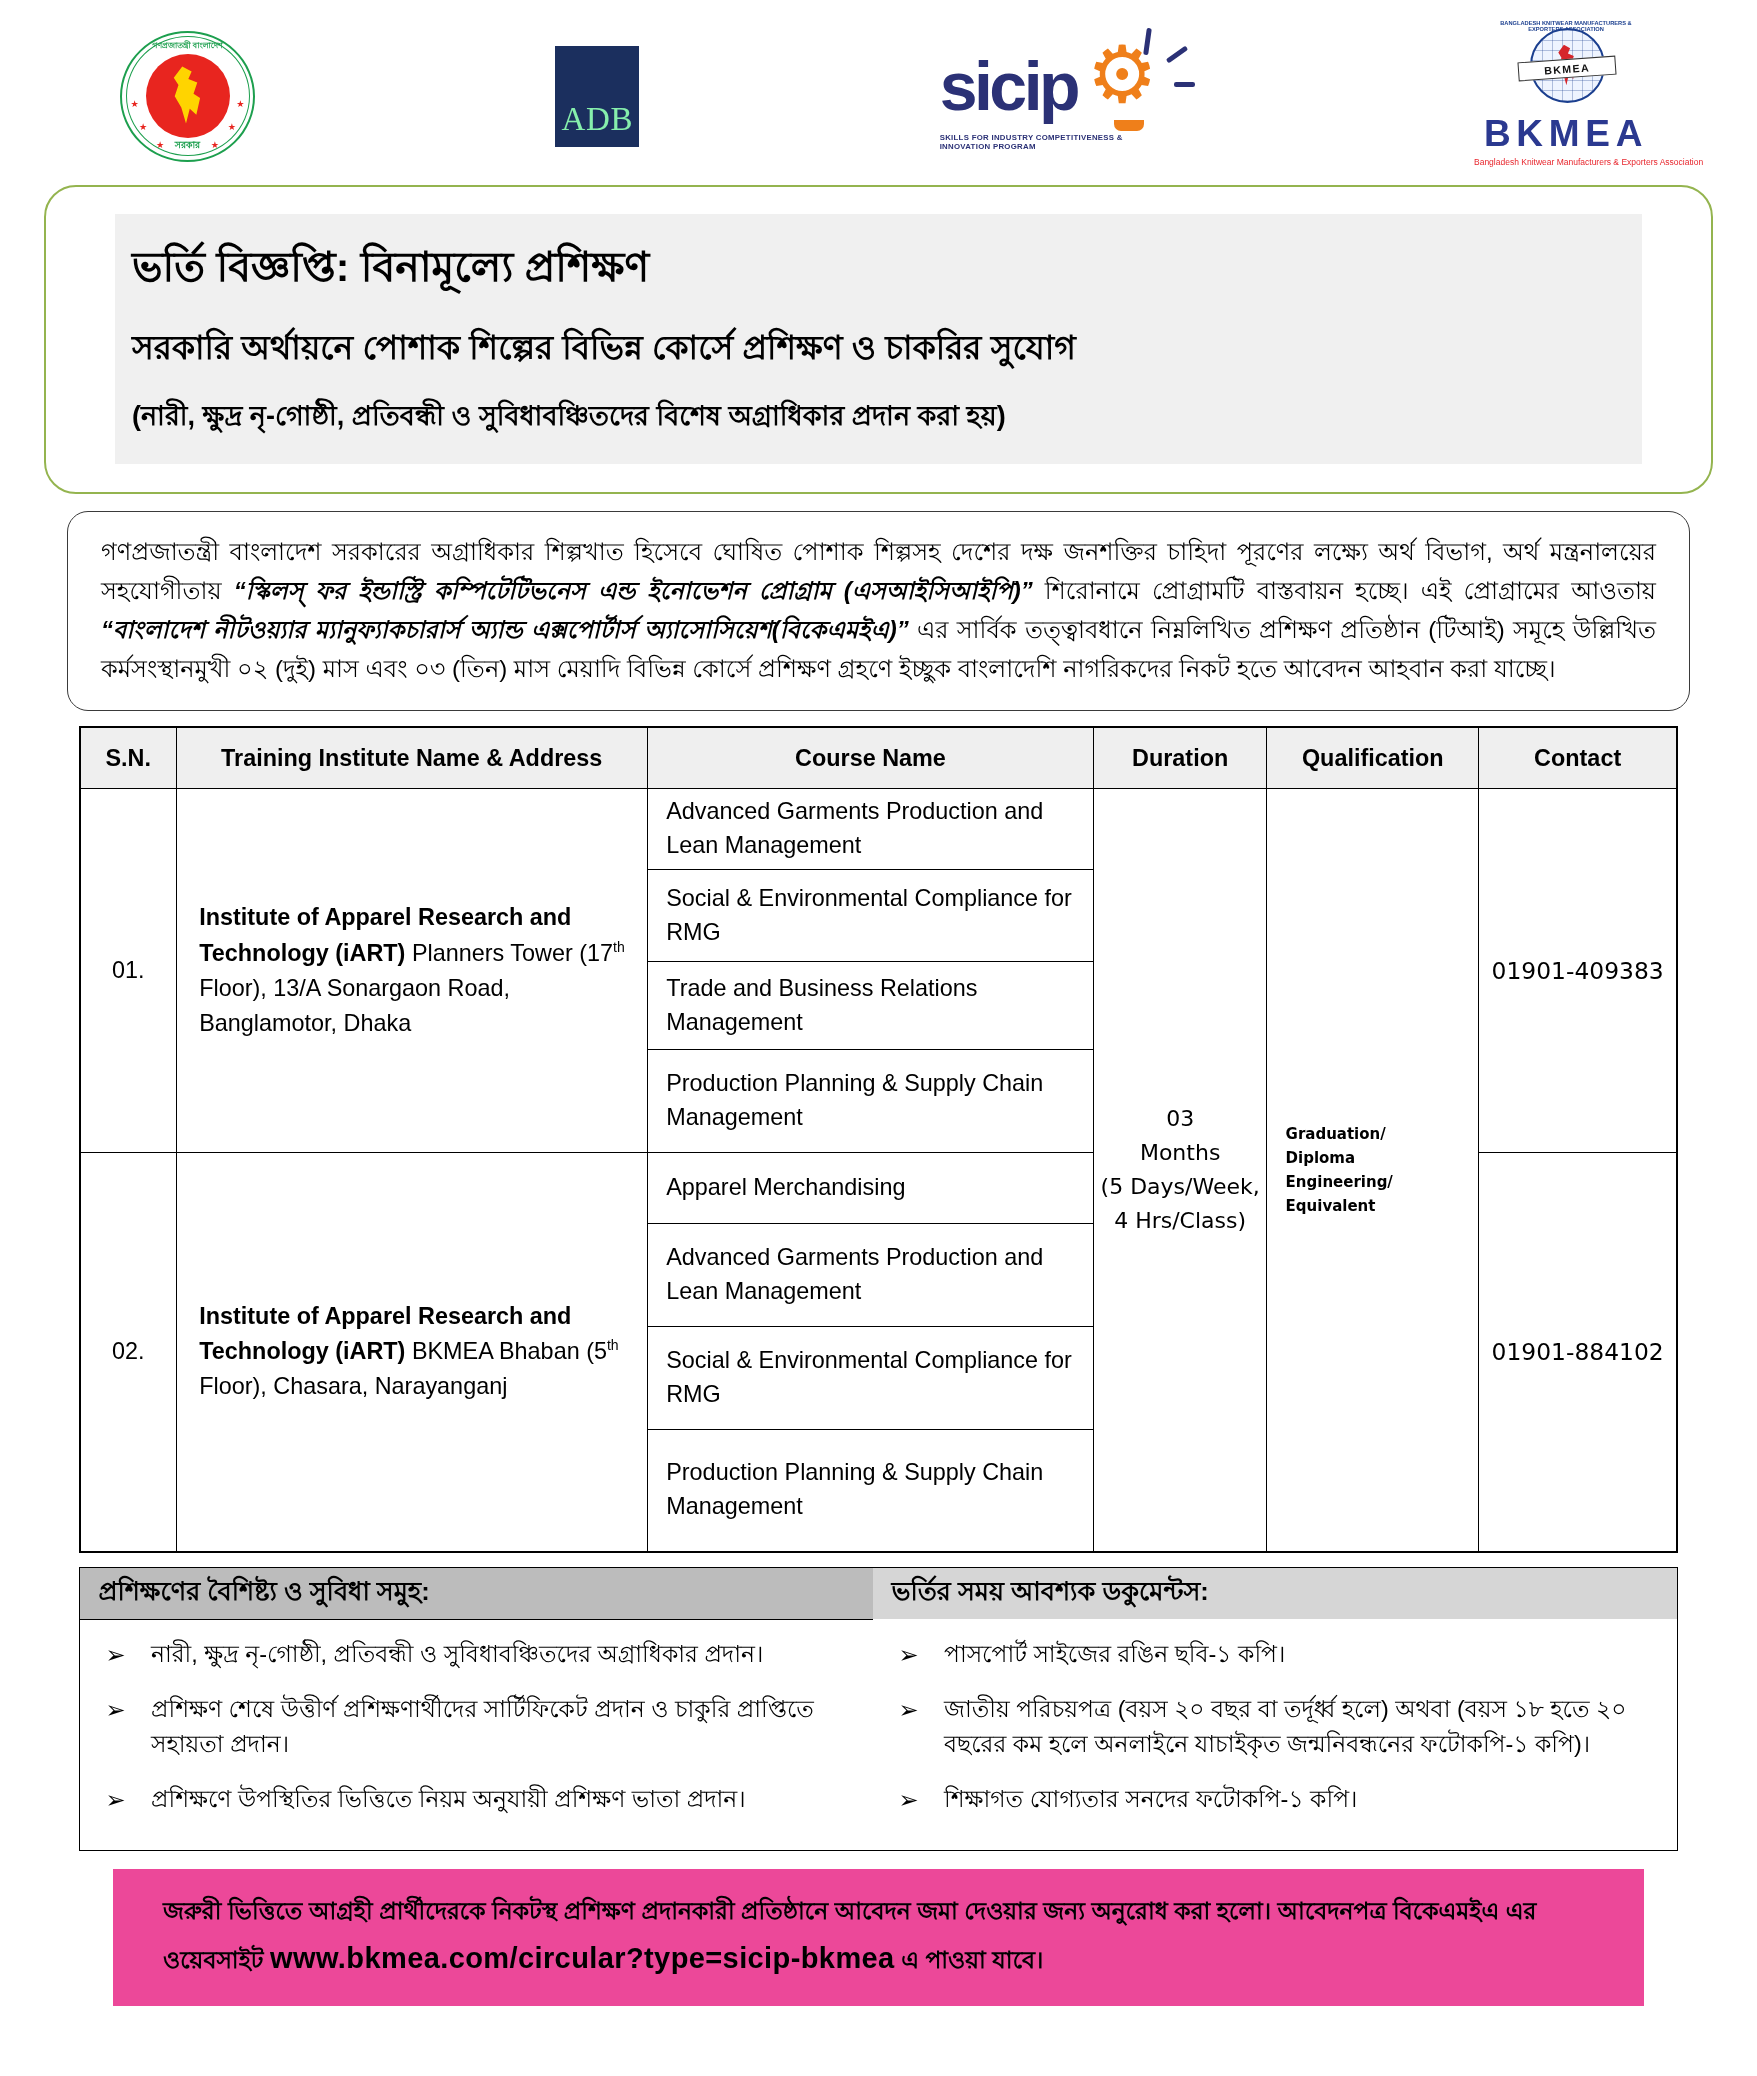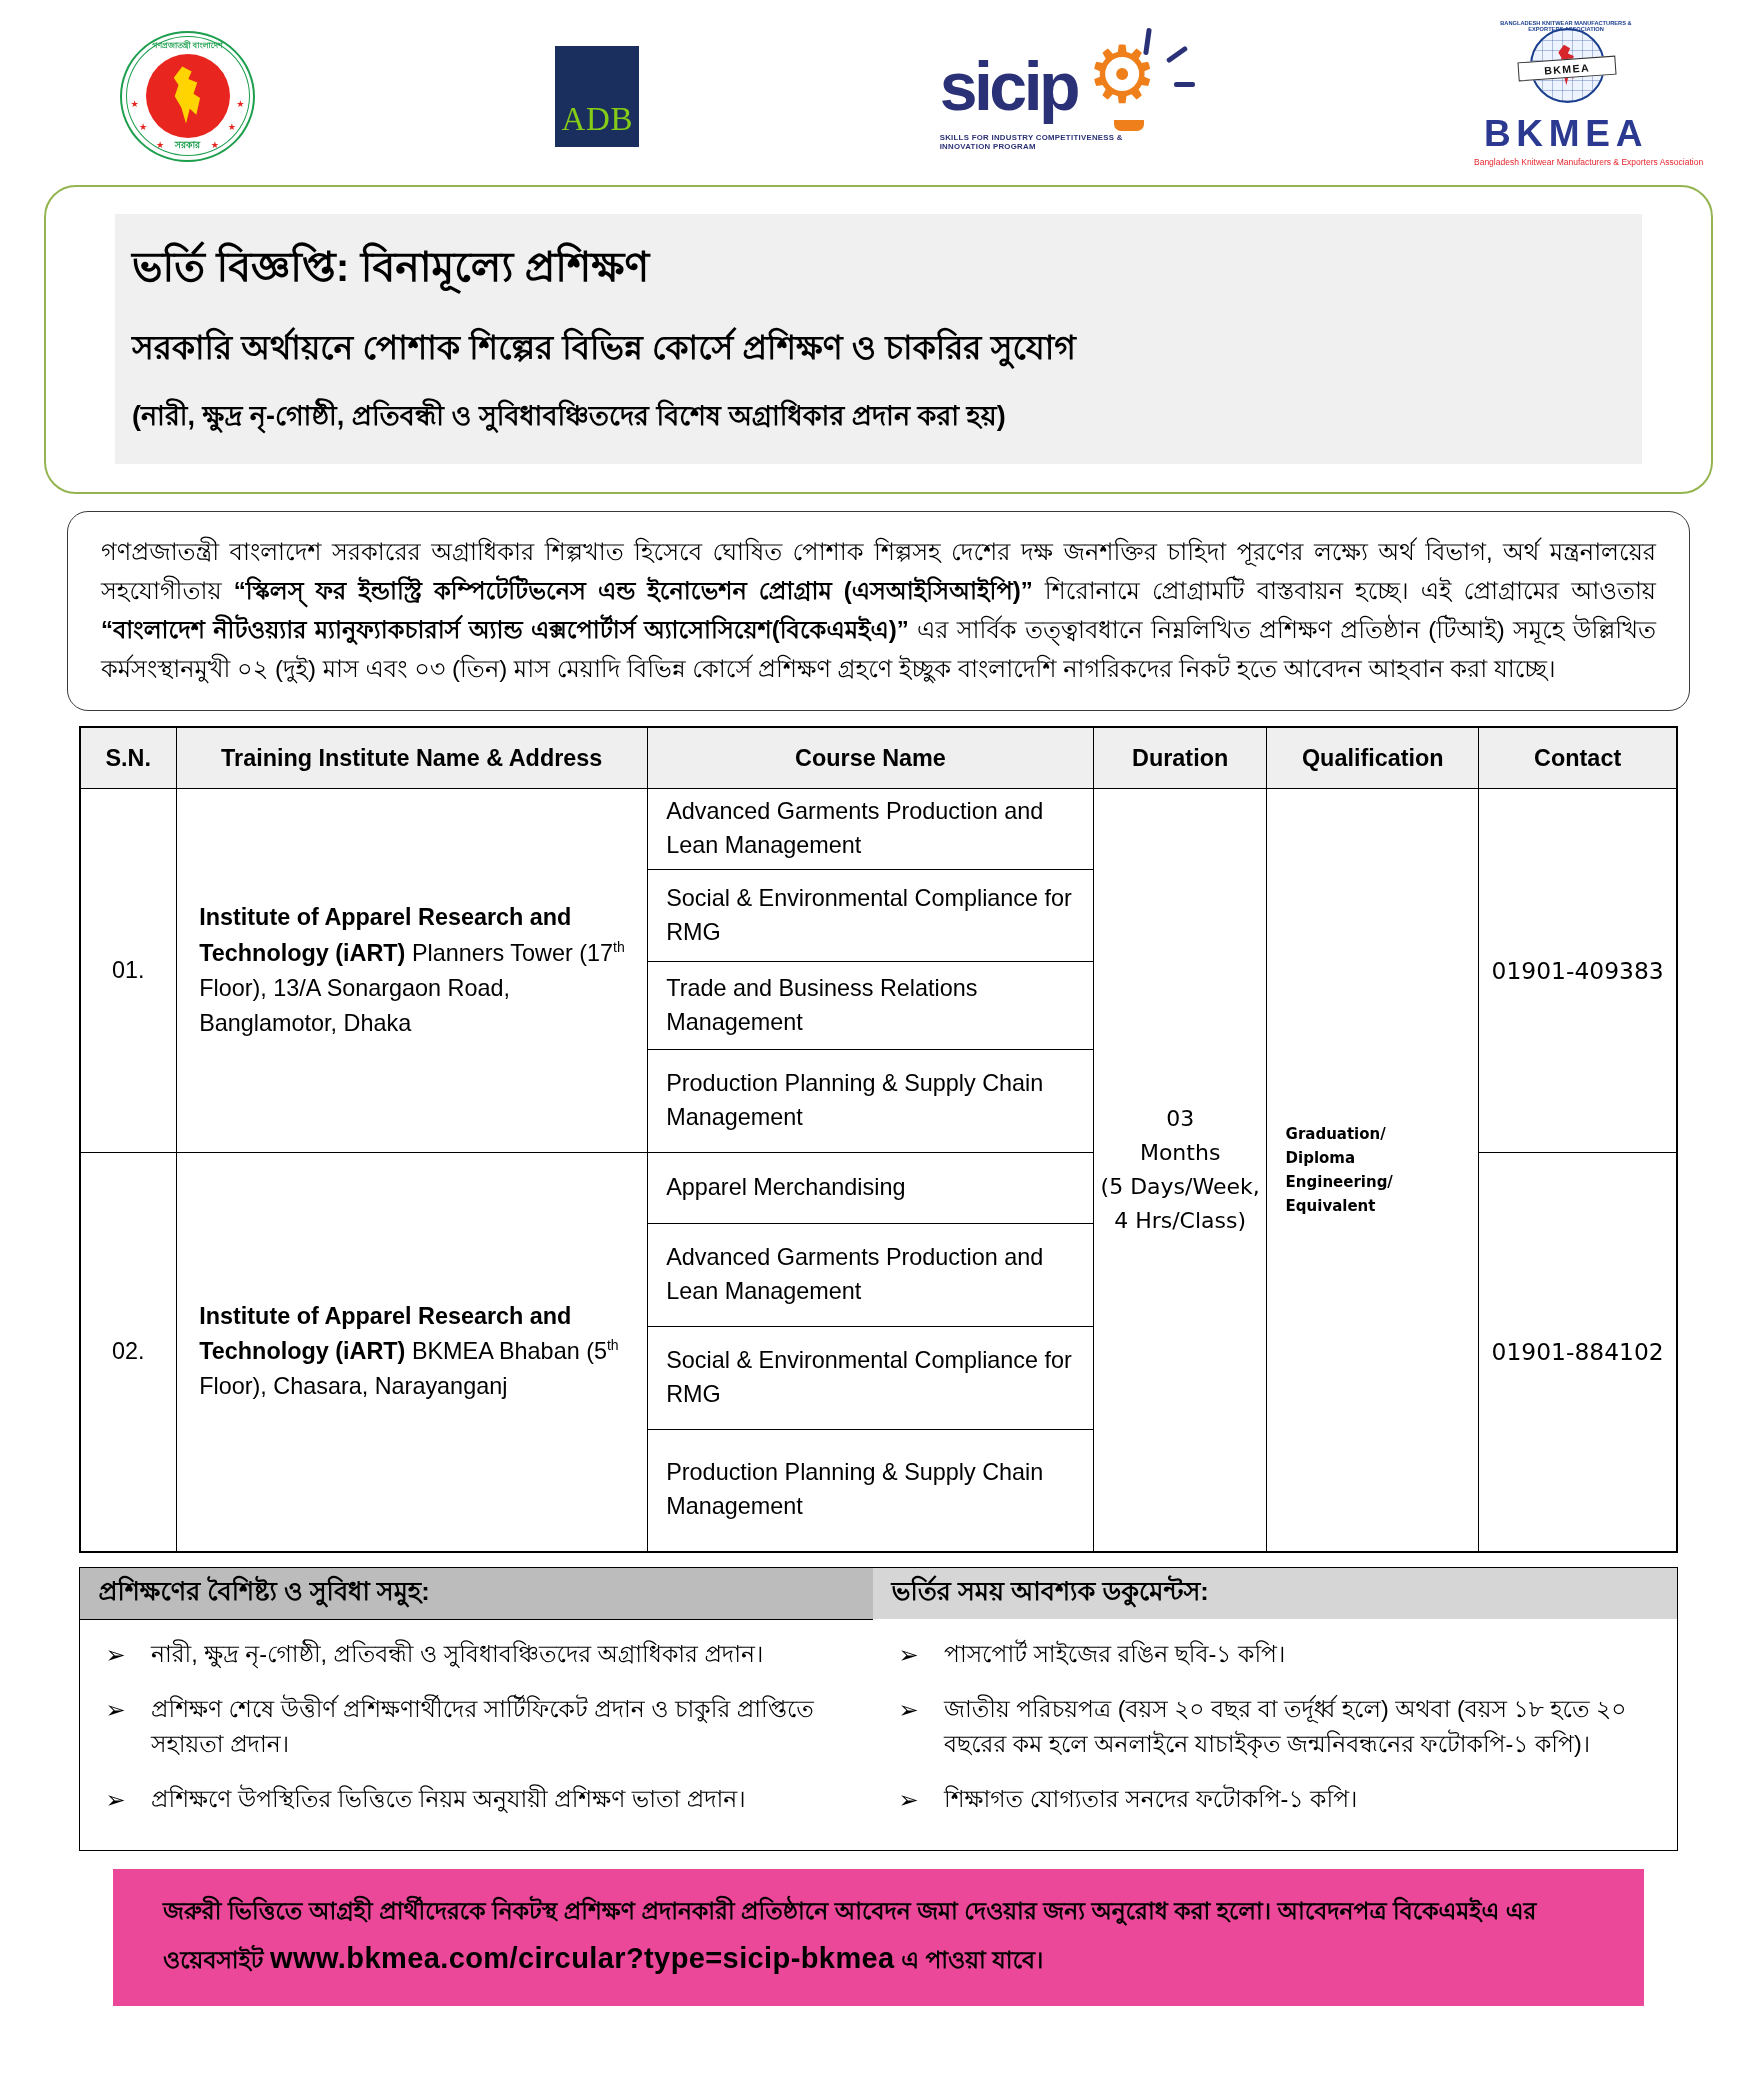--- a/index.html
+++ b/index.html
@@ -21,21 +21,21 @@
               clip-path:polygon(42% 4%, 62% 12%, 55% 24%, 74% 30%, 66% 48%, 80% 55%, 72% 82%, 58% 72%, 50% 96%, 40% 70%, 26% 52%, 34% 34%, 24% 22%); }
   .govt-arc-text { position:absolute; top:6.4px; left:0; right:0; text-align:center;
                    font-size:7.8px; font-weight:bold; color:#1d9f4e; }
   .govt-bottom-text { position:absolute; bottom:7px; left:0; right:0; text-align:center;
                       font-size:9.2px; font-weight:bold; color:#1d9f4e; }
   .govt-star { position:absolute; color:#e8251f; font-size:9.2px; }
 
   
   .logo-adb { width:84px; height:101px; background:#1b2f5e; display:flex; align-items:flex-end;
               justify-content:center; padding-bottom:8.5px; box-sizing:border-box; }
-  .logo-adb span { color:#84cc16; font-family:"Liberation Serif", serif; font-size:33px; letter-spacing:0.7px; }
+  .logo-adb span { color:#86efac; font-family:"Liberation Serif", serif; font-size:33px; letter-spacing:0.7px; }
 
   
   .logo-sicip { text-align:left; width:234px; }
   .sicip-mark { position:relative; height:91px; }
   .sicip-word { color:#2b3176; font-weight:bold; font-size:68px; letter-spacing:-3.5px; line-height:91px; }
   .sicip-gear { position:absolute; left:147px; top:-5.7px; color:#ef7f1a; font-size:79px; line-height:79px; }
   .sicip-bulbbase { position:absolute; left:174px; top:79px; width:30px; height:11.3px; background:#ef7f1a;
                     border-radius:0 0 7px 7px; }
   .sicip-ray { position:absolute; background:#2b3176; border-radius:2.1px; }
   .ray1 { width:5px; height:27px; left:205px; top:-12.7px; transform:rotate(8deg); }
@@ -64,21 +64,21 @@
                padding:27px 69px 28px; box-sizing:border-box; }
   .title-inner { background:#f0f0f0; text-align:left; padding:21px 17px 24px; }
   .title-l1 { font-size:41px; font-weight:bold; }
   .title-l2 { font-size:33px; font-weight:bold; margin-top:18.4px; }
   .title-l3 { font-size:27px; font-weight:bold; margin-top:17px; }
 
   
   .intro-box { margin:17px 67px 0; border:1.8px solid #3a3a3a; border-radius:21px;
                padding:21px 33px; box-sizing:border-box; }
   .intro-text { margin:0; font-size:24px; line-height:1.62; text-align:justify; }
-  .intro-text b { font-weight:bold; }
+  .intro-text b { font-weight:bold;font-style:italic; }
 
   
   table.course-table { margin:15.6px 79px 0; border-collapse:collapse; width:1599px;
                        border:2.1px solid #000; table-layout:fixed; }
   .course-table th, .course-table td { border:1.4px solid #000; }
   .course-table th { background:#efefef; font-size:23.4px; font-weight:bold; height:60px; padding:0 5.7px; }
   .col-sn{width:96px} .col-inst{width:471px} .col-course{width:446px}
   .col-dur{width:173px} .col-qual{width:212px} .col-con{width:198px}
   td.sn { text-align:center; font-size:23.4px; }
   td.inst { padding:7px 14px 7px 22.7px; vertical-align:middle; font-size:23.4px; line-height:1.5; }

